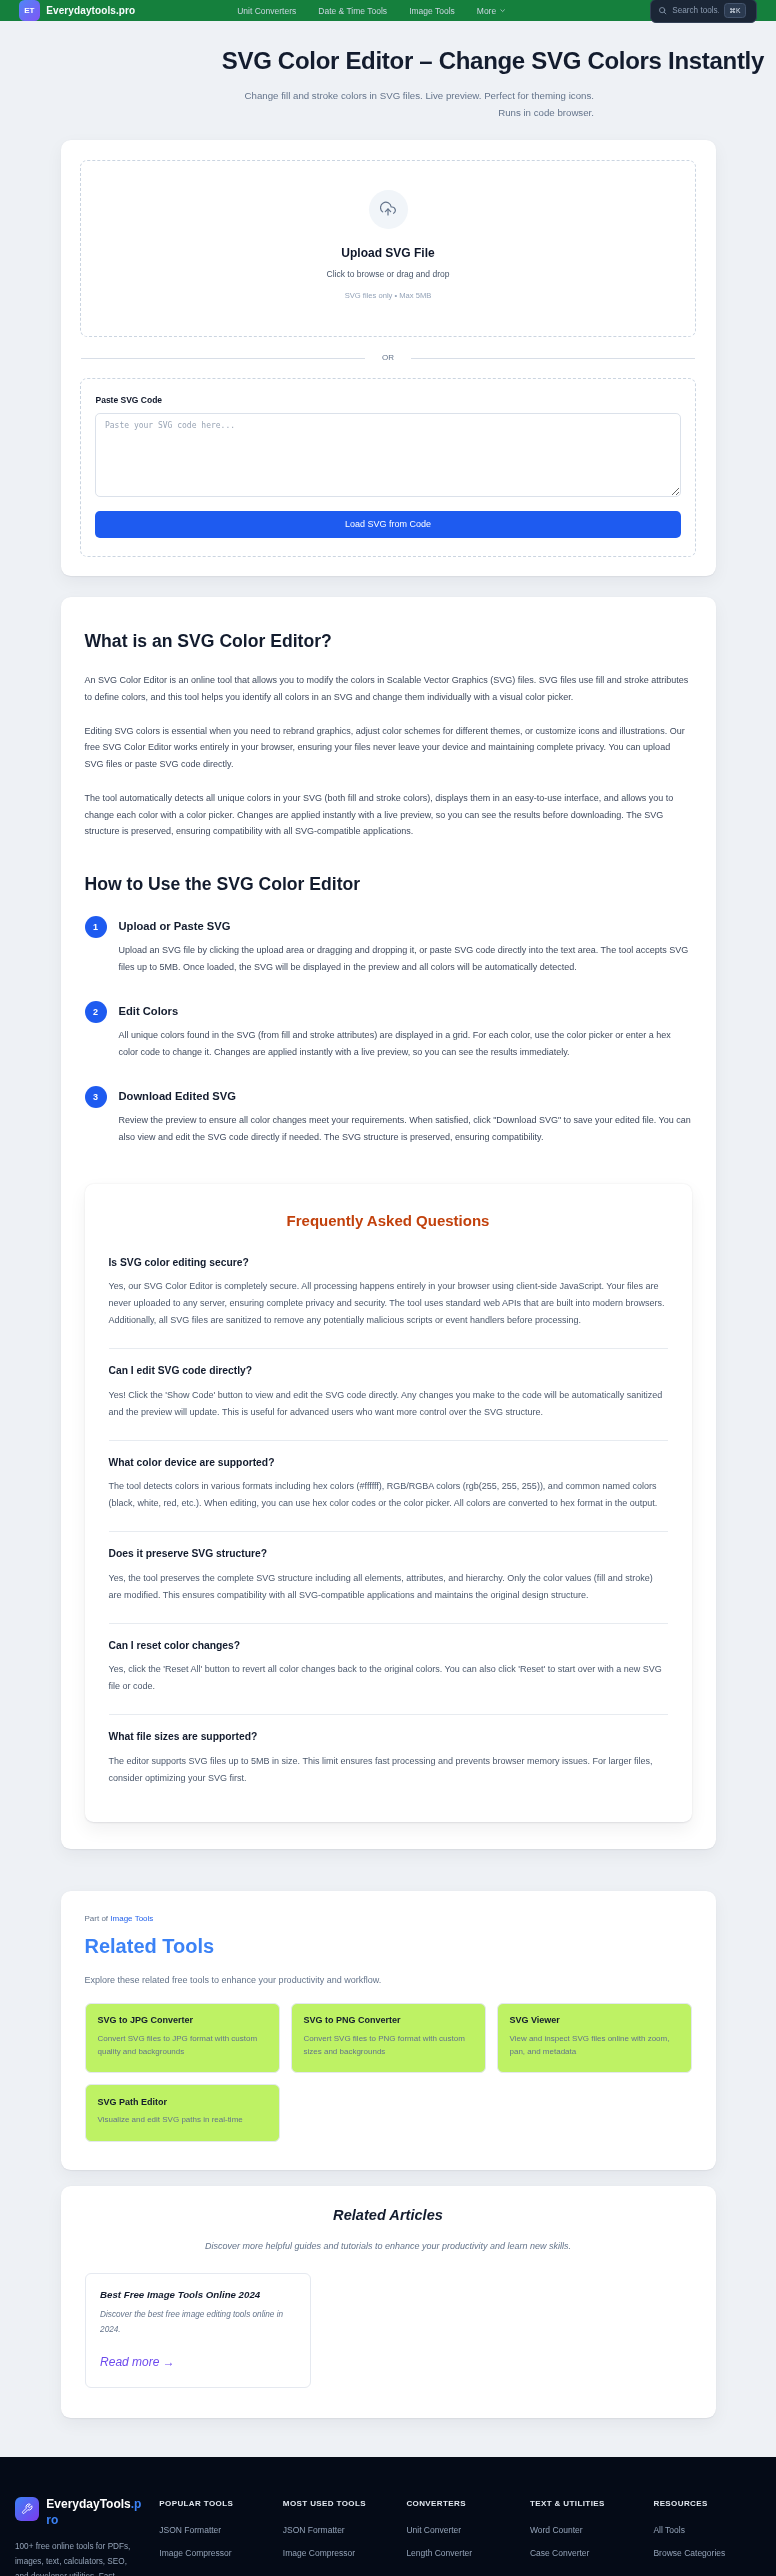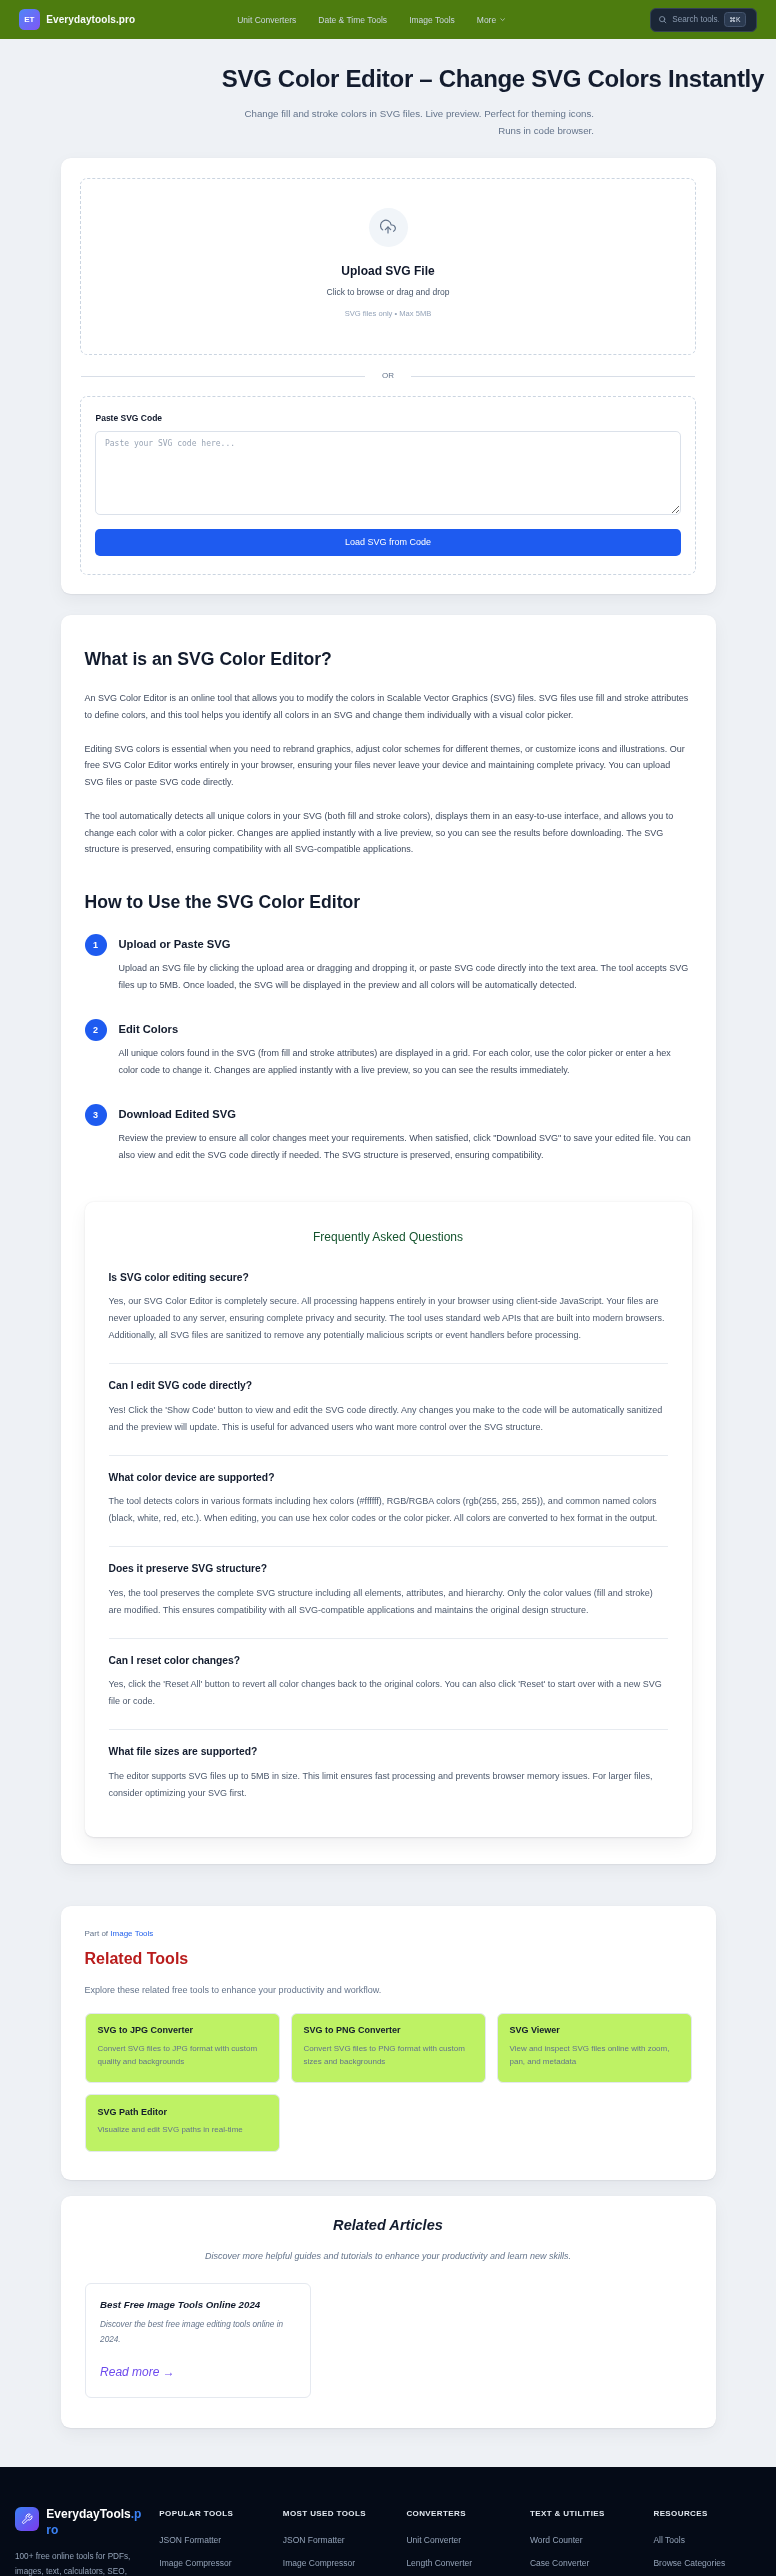--- a/index.html
+++ b/index.html
@@ -6,21 +6,21 @@
   html,body { margin:0; padding:0; }
   body {
     background:#eef1f5;
     font-family:"Liberation Sans","DejaVu Sans",sans-serif;
     color:#0f172a;
     width:776px;
   }
   a { text-decoration:none; }
 
   
-  .header { background:#4d7c0f; height:39px; display:flex; align-items:center; padding:0 19px; }
+  .header { background:#15803d; height:21px; display:flex; align-items:center; padding:0 19px; }
   .brand { display:flex; align-items:center; gap:6.7px; cursor:pointer; }
   .logo-badge { width:20.6px; height:20.6px; border-radius:5.5px; background:linear-gradient(135deg,#4f86f7,#8056f5);
     color:#fff; font-weight:700; font-size:8px; display:flex; align-items:center; justify-content:center; }
   .brand-name { color:#f8fafc; font-size:10px; font-weight:600; letter-spacing:0.1px; }
   .nav { display:flex; gap:22px; margin-left:102px; align-items:flex-end; }
   .nav-item { color:#cbd5e1; font-size:8.5px; cursor:pointer; display:flex; align-items:center; gap:3px; white-space:nowrap; }
   .search-box { margin-left:auto; display:flex; align-items:center; gap:4.9px; background:#1b2636; border:0.6px solid #334155;
     border-radius:6px; padding:0 4.9px 0 7.3px; height:24px; width:107px; cursor:text; }
   .search-box svg { flex:0 0 auto; }
   .search-input { background:transparent; border:none; outline:none; color:#cbd5e1; font-size:8.2px; width:47px;
@@ -61,32 +61,32 @@
   .prose p { font-size:9px; line-height:1.88; color:#3f4a5e; margin:0 0 16.4px; }
   .howto-h2 { margin-top:34px; }
   .step { display:flex; gap:12px; margin-bottom:25.5px; }
   .step-num { flex:0 0 22px; width:22px; height:22px; border-radius:50%; background:#1e5bf0; color:#fff;
     display:flex; align-items:center; justify-content:center; font-size:9px; font-weight:600; }
   .step-body h3 { font-size:11.2px; font-weight:700; color:#131c2e; margin:3.6px 0 10.3px; }
   .step-body p { font-size:9px; line-height:1.88; color:#3f4a5e; margin:0; }
 
   .faq-panel { margin-top:38px; background:#fff; border-radius:8.5px; padding:28px 24px 16px;
     box-shadow:0 0.6px 1.8px rgba(15,23,42,.10), 0 7.3px 18px rgba(15,23,42,.06); }
-  .faq-title { text-align:center; font-size:12px; font-weight:400; color:#14532d; margin:0 0 28px; }
+  .faq-title { text-align:center; font-size:15px; font-weight:700; color:#c2410c; margin:0 0 28px; }
   .faq-item { padding:16.4px 0 19px; }
   .faq-item + .faq-item { border-top:0.6px solid #e7ebf0; }
   .faq-item:first-of-type { padding-top:0; }
   .faq-q { font-size:10.3px; font-weight:700; color:#131c2e; margin:0 0 10.3px; }
   .faq-a { font-size:9px; line-height:1.88; color:#4b586c; margin:0; }
 
   
   .related-panel { margin-top:42px; padding:23px 24px 28px; }
   .part-of { font-size:8px; color:#64748b; margin:0 0 12px; }
   .part-of a { color:#2563eb; }
-  .related-h2 { font-size:16px; font-weight:700; color:#b91c1c; margin:8px 0 17px; }
+  .related-h2 { font-size:20px; font-weight:700; color:#3b82f6; margin:8px 0 17px; }
   .section-sub { color:#64748b; font-size:9px; margin:0 0 18px; }
   .tools-grid { display:grid; grid-template-columns:repeat(3,1fr); gap:11px; }
   .tool-card { border:0.6px solid #e3e8ef; border-radius:6px; padding:11.5px 12px 14px; background:#bef264; cursor:pointer; }
   .tool-title { font-size:9px; font-weight:700; color:#131c2e; margin:0 0 6.7px; }
   .tool-desc { font-size:8px; color:#64748b; line-height:1.66; margin:0; }
 
   
   .articles-panel { margin-top:16px; padding:21px 24px 30px;font-style:italic; }
   .articles-title { text-align:center; font-size:14.6px; font-weight:700; color:#131c2e; margin:0 0 18px; }
   .articles-sub { text-align:center; color:#64748b; font-size:9px; margin:0 0 22px; }

